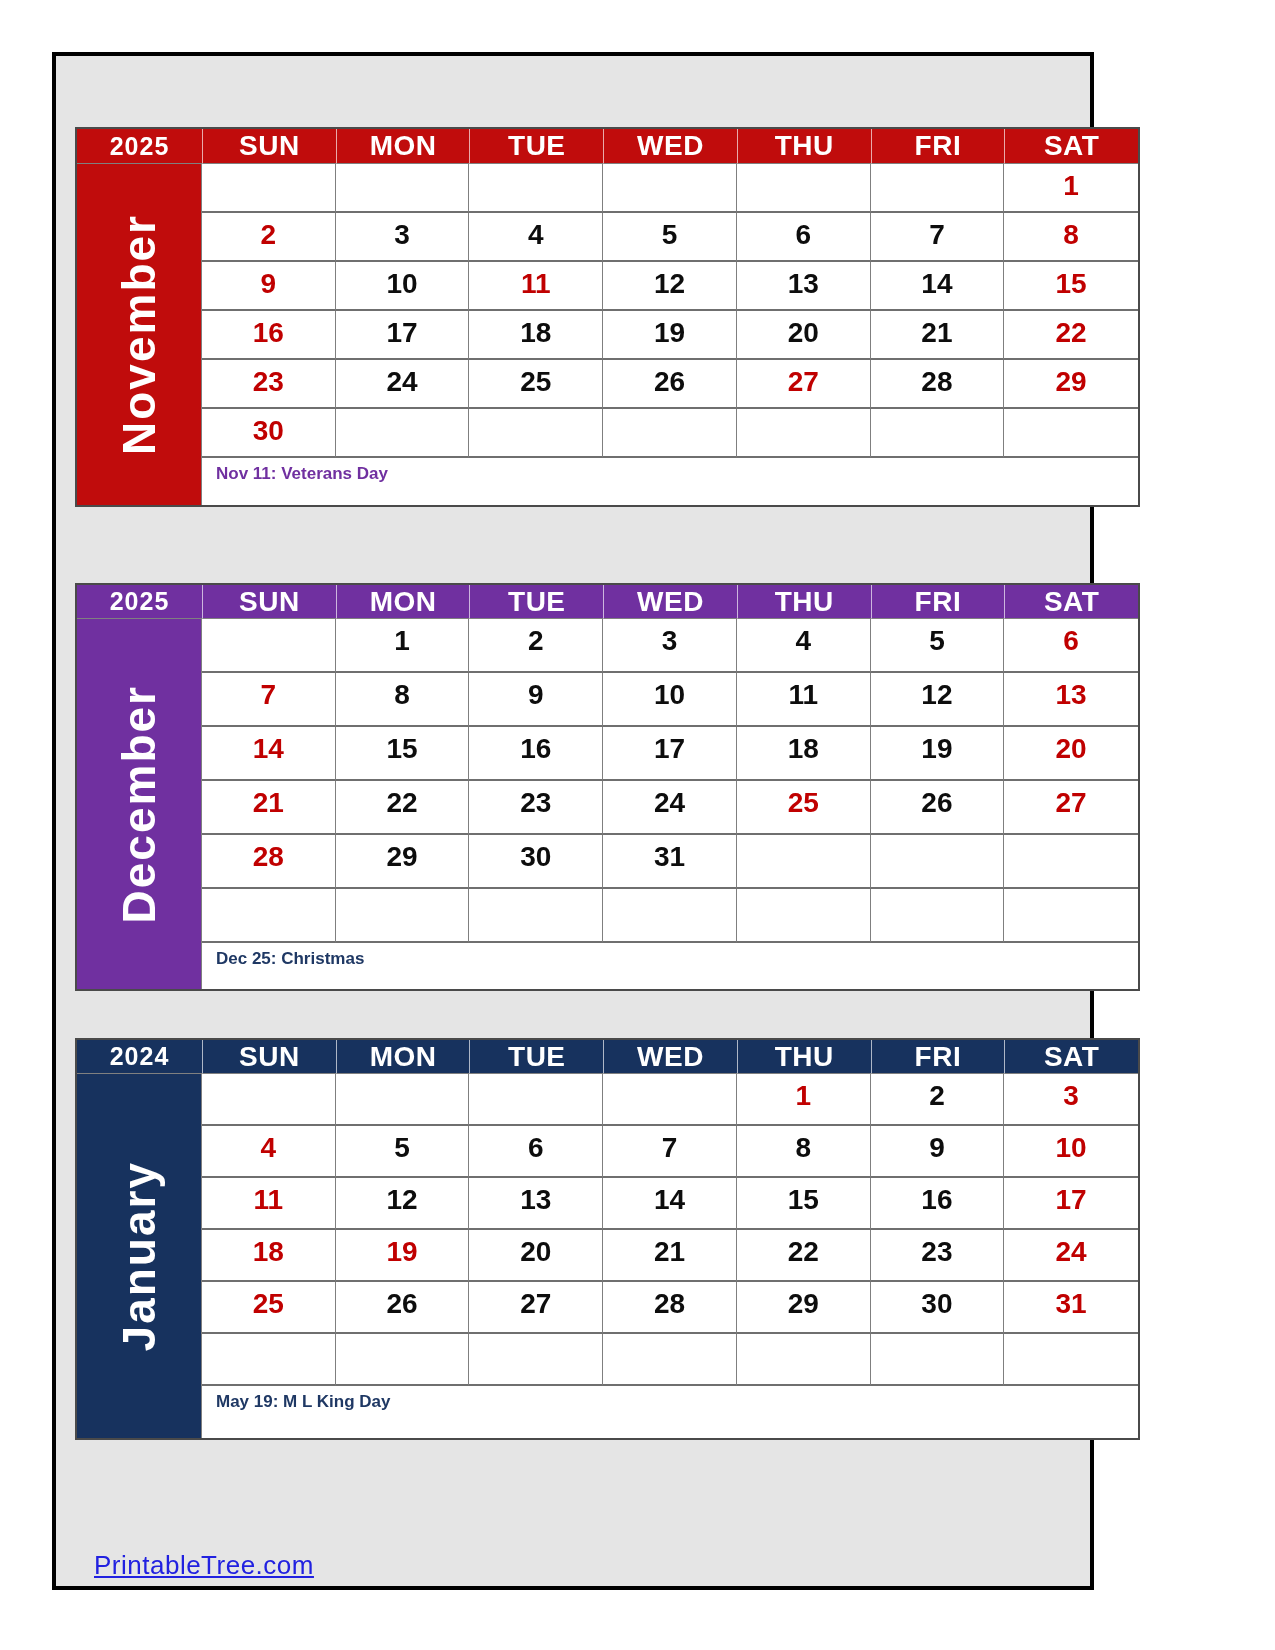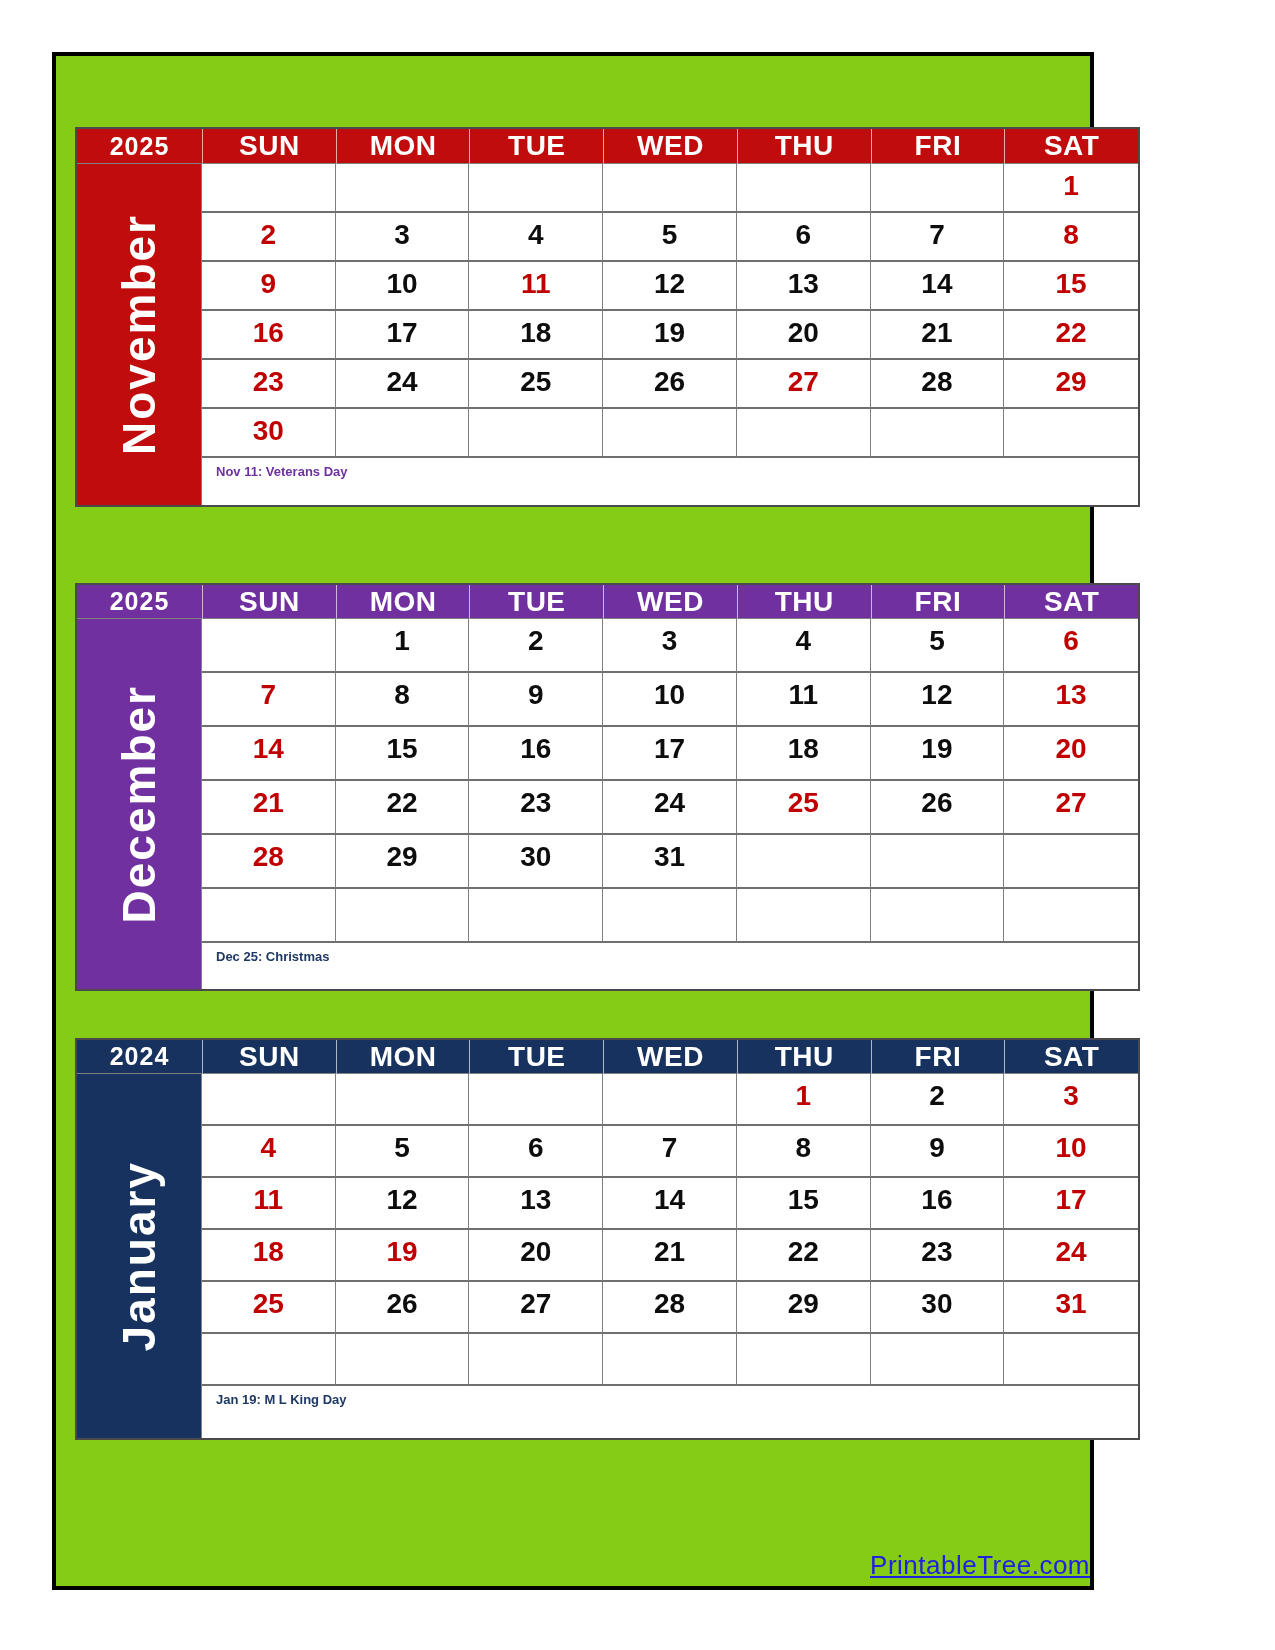--- a/index.html
+++ b/index.html
@@ -9,21 +9,21 @@
     position: relative;
     font-family: "Liberation Sans", sans-serif;
     -webkit-font-smoothing: antialiased;
   }
   .frame {
     position: absolute;
     left: 52px; top: 52px;
     width: 1042px; height: 1538px;
     border: 4px solid #000000;
     box-sizing: border-box;
-    background: #84cc16;
+    background: #e5e5e5;
   }
   .cal {
     position: absolute;
     left: 19px;
     width: 1065px;
   }
   .cal-november { top: 71px; }
   .cal-december { top: 527px; }
   .cal-january  { top: 982px; }
 
@@ -90,30 +90,30 @@
 
   .holiday-cell {
     grid-column: 2 / span 7;
     grid-row: 8;
     background: #ffffff;
     box-sizing: border-box;
     padding: 5px 0 0 14px;
   }
   .holiday-line {
     font-weight: bold;
-    font-size: 13px;
+    font-size: 17px;
     line-height: 1.32;
     color: var(--holiday);
   }
 
   .footer {
     position: absolute;
     left: 0; right: 0;
     top: 1494px;
-    text-align: right;
+    text-align: left;
     padding-left: 38px;
   }
   .site-link {
     font-size: 26px;
     text-decoration: underline;
     letter-spacing: 0.5px;
     cursor: pointer;
   }
 </style>
 </head>
@@ -292,21 +292,21 @@
         <div class="date-cell">30</div>
         <div class="date-cell last-col red">31</div>
         <div class="date-cell"></div>
         <div class="date-cell"></div>
         <div class="date-cell"></div>
         <div class="date-cell"></div>
         <div class="date-cell"></div>
         <div class="date-cell"></div>
         <div class="date-cell last-col"></div>
         <div class="holiday-cell">
-          <div class="holiday-line">Jan 19: M L King Day</div>
+          <div class="holiday-line">May 19: M L King Day</div>
         </div>
       </div>
   </section>
 
   <div class="footer">
     <a class="site-link" href="#" style="color: rgb(33, 33, 224);">PrintableTree.com</a>
   </div>
 
 </div>
 

